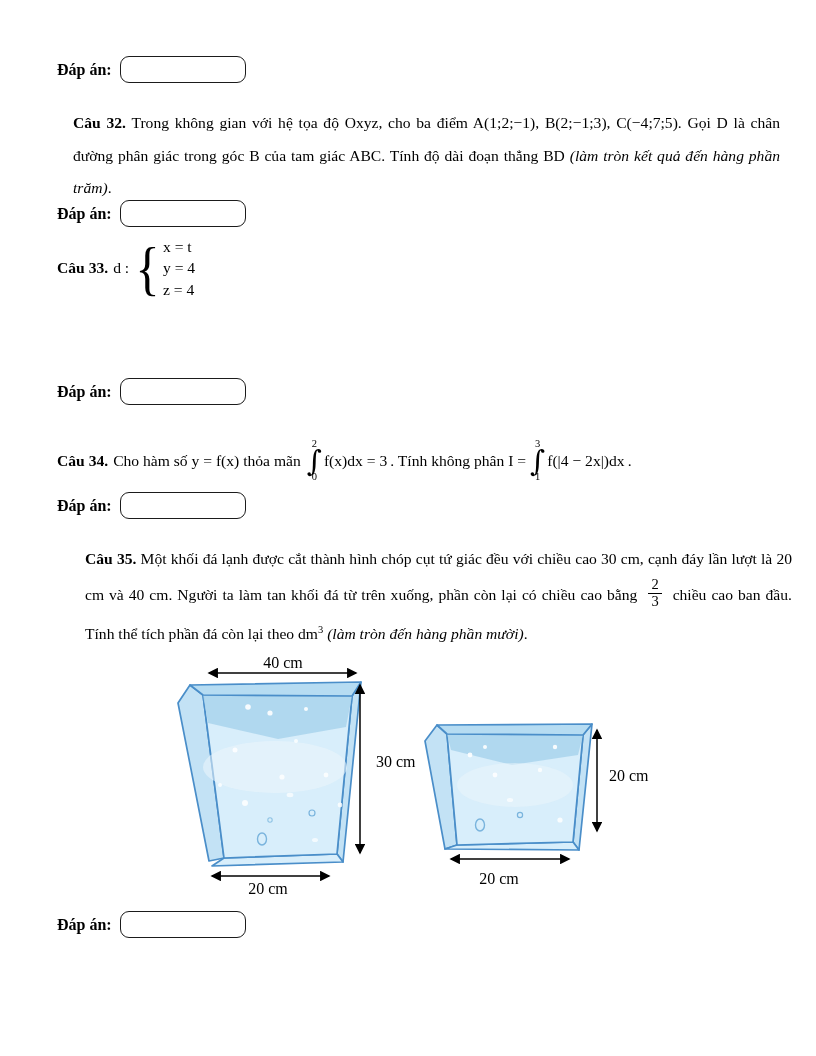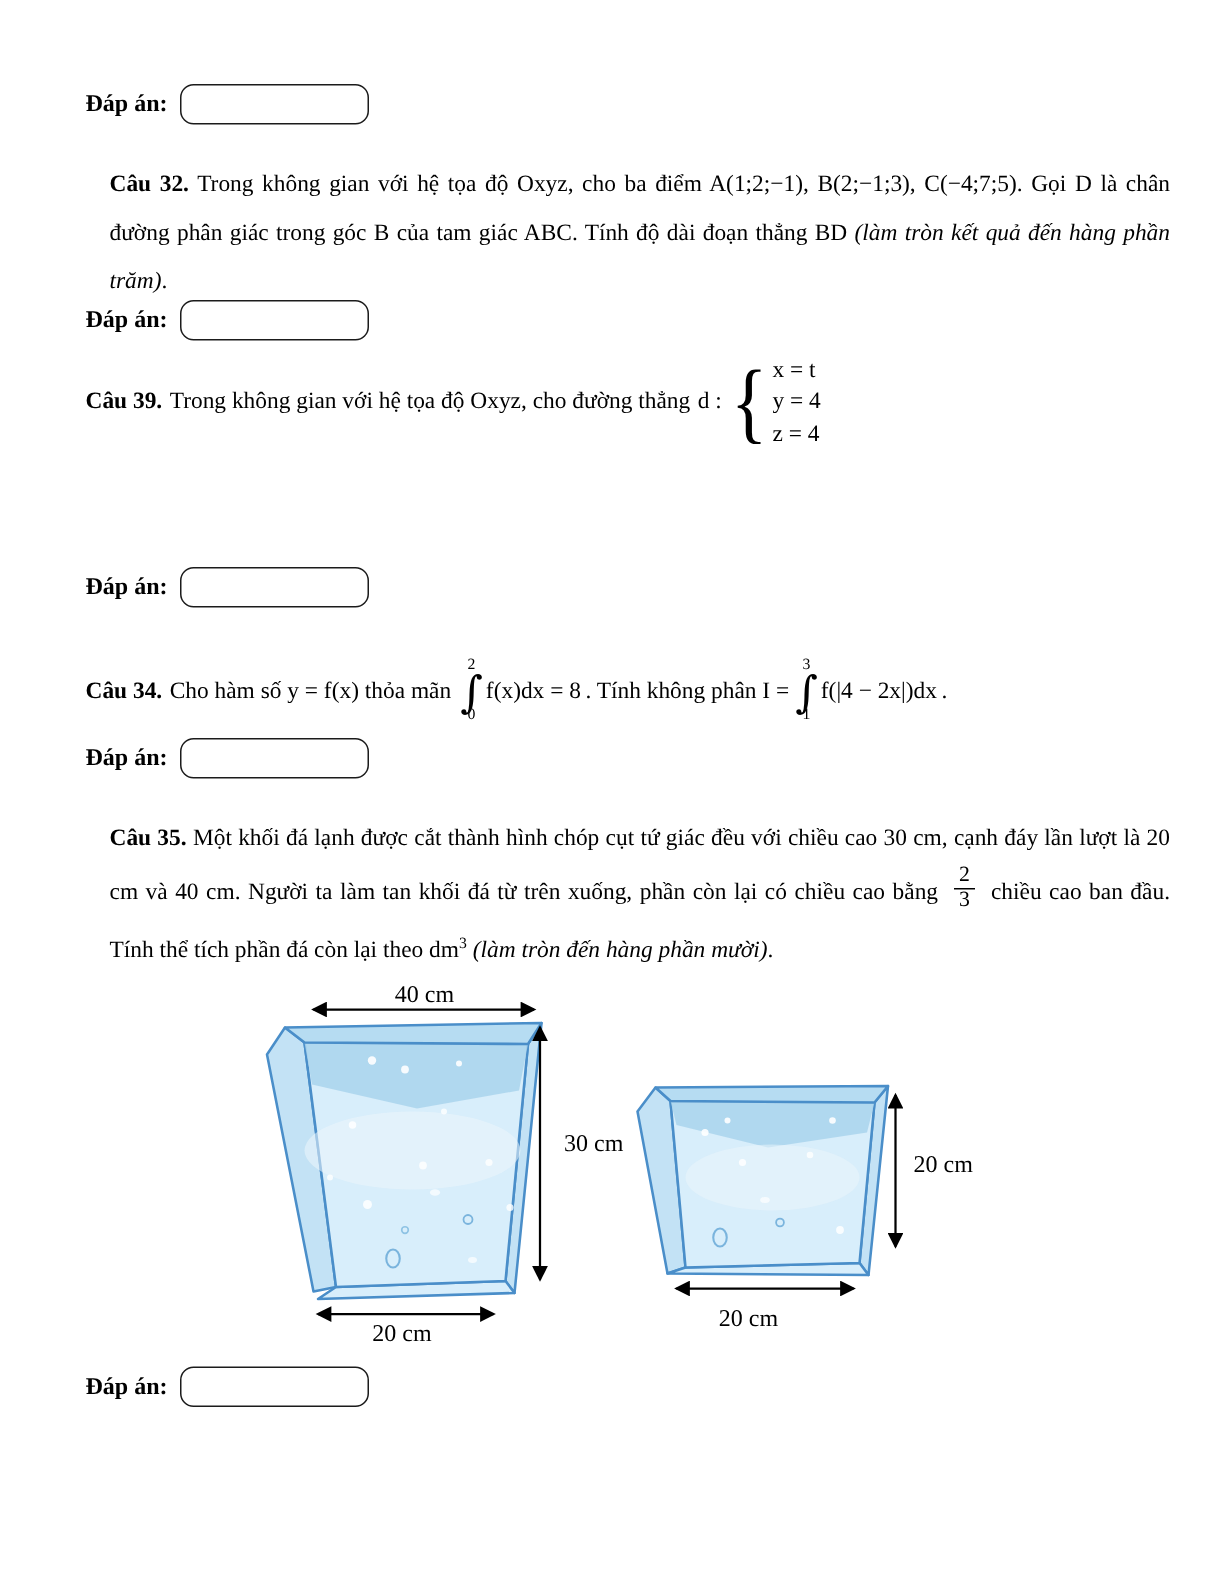--- a/index.html
+++ b/index.html
@@ -52,22 +52,21 @@
     <span class="qlabel">Câu 32.</span>
     <span>Trong không gian với hệ tọa độ Oxyz, cho ba điểm A(1;2;−1), B(2;−1;3), C(−4;7;5). Gọi D là chân đường phân giác trong góc B của tam giác ABC. Tính độ dài đoạn thẳng BD </span><i class="note">(làm tròn kết quả đến hàng phần trăm)</i><span>.</span>
   </div>
 
   <div class="abs ansrow" style="left:57px; top:200px;">
     <span class="anslabel">Đáp án:</span>
     <div class="ansbox"></div>
   </div>
 
   <div class="abs mathrow" style="left:57px; top:236px; height:64px;">
-    <span class="qlabel mr4">Câu 39.</span>
-    <span class="mr4">Trong không gian với hệ tọa độ Oxyz, cho đường thẳng</span>
+    <span class="qlabel mr4">Câu 33.</span>
     <span class="mr2">d :</span>
     <span class="sys">
       <span class="brace">{</span>
       <span class="syslines">
         <span>x = t</span>
         <span>y = 4</span>
         <span>z = 4</span>
       </span>
     </span>
   </div>
@@ -80,40 +79,40 @@
 
   <div class="abs mathrow" style="left:57px; top:437px; height:48px;">
     <span class="qlabel mr4">Câu 34.</span>
     <span class="mr2">Cho hàm số y = f(x) thỏa mãn</span>
     <span class="intgrp">
       <span class="intcol">
         <span class="intlim">2</span>
         <span class="intsign">∫</span>
         <span class="intlim">0</span>
       </span>
-      <span>f(x)dx = 8</span>
+      <span>f(x)dx = 3</span>
     </span>
     <span>. Tính không phân I =</span>
     <span class="intgrp">
       <span class="intcol">
         <span class="intlim">3</span>
         <span class="intsign">∫</span>
         <span class="intlim">1</span>
       </span>
       <span>f(|4 − 2x|)dx</span>
     </span>
     <span>.</span>
   </div>
 
   <div class="abs ansrow" style="left:57px; top:492px;">
     <span class="anslabel">Đáp án:</span>
     <div class="ansbox"></div>
   </div>
 
-  <div class="abs para para35" style="left:57px; top:541px;">
+  <div class="abs para para35" style="left:69px; top:541px;">
     <span class="qlabel">Câu 35.</span>
     <span>Một khối đá lạnh được cắt thành hình chóp cụt tứ giác đều với chiều cao 30 cm, cạnh đáy lần lượt là 20 cm và 40 cm. Người ta làm tan khối đá từ trên xuống, phần còn lại có chiều cao bằng</span>
     <span class="frac">
         <span class="num">2</span>
         <span class="den">3</span>
       </span>
     <span>chiều cao ban đầu. Tính thể tích phần đá còn lại theo dm</span><sup class="s3">3</sup>
     <i class="note">(làm tròn đến hàng phần mười)</i><span>.</span>
   </div>
 

